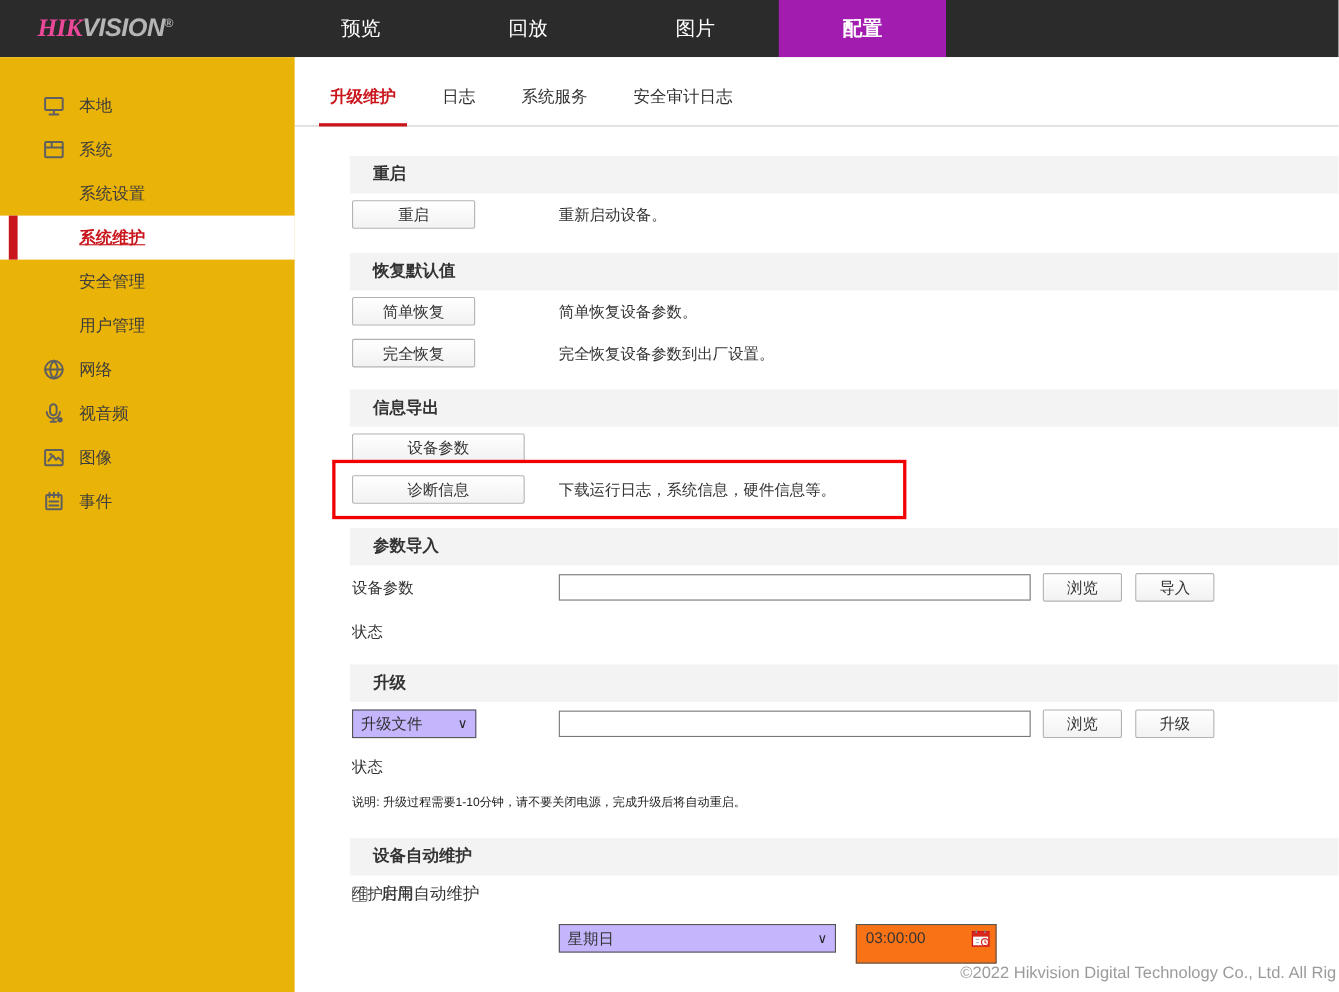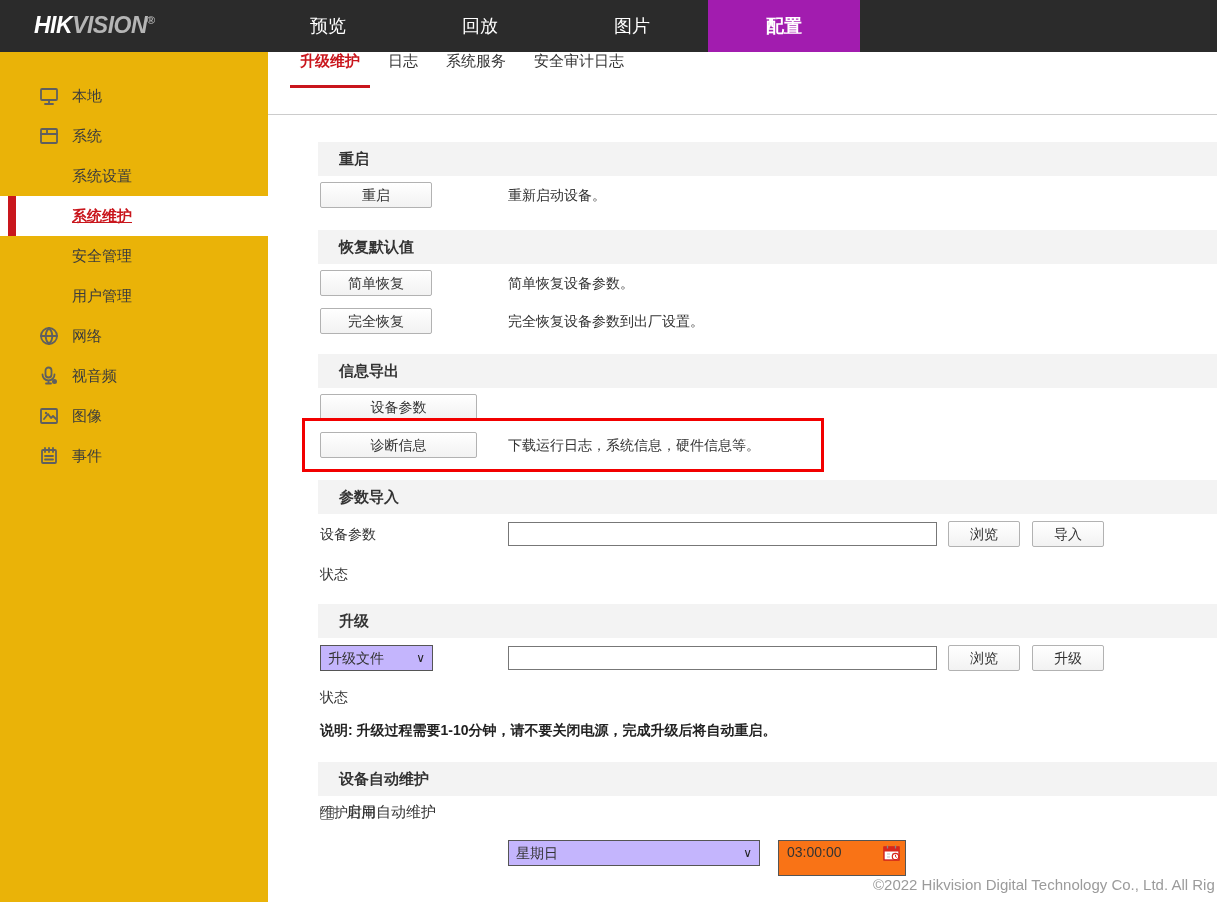--- a/index.html
+++ b/index.html
@@ -4,42 +4,42 @@
 <style>
   * { margin:0; padding:0; box-sizing:border-box; }
   html,body { width:1217px; height:902px; overflow:hidden; background:#fff;
               font-family:"Liberation Sans","DejaVu Sans",sans-serif; color:#333; }
   .root { position:relative; width:1217px; height:902px; }
 
   
   .topbar { position:absolute; left:0; top:0; width:1217px; height:52px; background:#2b2b2b; }
   .logo { position:absolute; left:34px; top:12px; font-style:italic; font-weight:bold;
           font-size:23px; letter-spacing:-0.5px; white-space:nowrap; }
-  .logo .hik { color:#ffffff; }
+  .logo .hik { color:#ec4899;font-family:Liberation Serif, serif; }
   .logo .vision { color:#b5b5b5; }
   .logo .reg { color:#b5b5b5; font-size:11px; vertical-align:super; font-style:normal; }
   .topnav { position:absolute; left:252px; top:0; height:52px; display:flex; }
   .topnav-item { width:152px; height:52px; line-height:52px; text-align:center;
                  color:#fff; font-size:18px; cursor:pointer; }
   .topnav-item.active { background:#a21caf; font-weight:bold; }
 
   
   .sidebar { position:absolute; left:0; top:52px; width:268px; height:850px; background:#eab308; padding-top:24px; }
   .side-item { position:relative; height:40px; display:flex; align-items:center; font-size:15px; color:#3c3c3c; cursor:pointer; }
   .side-item .icn { position:absolute; left:38px; width:22px; height:22px; display:flex; align-items:center; }
   .side-item .lbl { position:absolute; left:72px; }
   .side-item.selected { background:#fff; }
   .side-item.selected .lbl { color:#c9161d; font-weight:bold;text-decoration:underline; }
   .side-item.selected::before { content:""; position:absolute; left:8px; top:0; width:8px; height:40px; background:#c9161d; }
   .icn svg { stroke:#5f5f5f; fill:none; stroke-width:1.8; stroke-linecap:round; stroke-linejoin:round; }
 
   
   .main { position:absolute; left:268px; top:52px; width:949px; height:850px; background:#fff; }
   .tabbar { position:absolute; left:0; top:0; width:949px; height:63px; border-bottom:1px solid #ccc;
-            display:flex; align-items:flex-start; padding-left:22px; gap:8px; }
+            display:flex; align-items:flex-end; padding-left:22px; gap:22px; }
   .tab { padding:0 10px 16px 10px; font-size:15px; color:#333; cursor:pointer; position:relative; }
   .tab.active { color:#c9161d; font-weight:bold; }
   .tab.active::after { content:""; position:absolute; left:0; right:0; bottom:-1px; height:3px; background:#c9161d; }
 
   .band { position:absolute; left:50px; right:0; height:34px; background:#f3f3f3;
           line-height:34px; padding-left:21px; font-size:15px; font-weight:bold; color:#333; }
   .btn { position:absolute; left:52px; width:112px; height:26px; border:1px solid #b2b2b2; border-radius:2px;
          background:linear-gradient(#ffffff,#f2f2f2); font-size:14px; color:#333; text-align:center;
          line-height:24px; cursor:pointer; }
   .btn.wide { width:157px; }
@@ -48,21 +48,21 @@
   .textinput { position:absolute; left:240px; width:429px; height:24px; border:1px solid #777; background:#fff;
                font-size:13px; padding:0 4px; font-family:"Liberation Sans",sans-serif; }
   .smallbtn { position:absolute; width:72px; height:26px; border:1px solid #b2b2b2; border-radius:2px;
               background:linear-gradient(#ffffff,#f2f2f2); font-size:14px; color:#333; text-align:center;
               line-height:24px; cursor:pointer; }
   .fakeselect { position:absolute; height:26px; border:1px solid #555; background:#c4b5fd; font-size:14px;
                 line-height:24px; padding-left:7px; cursor:pointer; }
   .fakeselect .chev { position:absolute; right:7px; top:0; line-height:24px; font-size:12px; color:#222; }
   .annotation { position:absolute; left:34px; top:366px; width:522px; height:54px;
                 border:3px solid #f20000; pointer-events:none; }
-  .note { position:absolute; left:52px; font-size:14px; font-weight:bold; color:#222; }
+  .note { position:absolute; left:52px; font-size:11px; font-weight:normal; color:#222; }
   .checkrow { position:absolute; left:52px; display:flex; align-items:center; gap:12px; font-size:15px; color:#333; }
   .checkbox { width:14px; height:14px; border:1px solid #8a8a8a; background:#fff; border-radius:2px; cursor:pointer; }
   .timefield { position:absolute; left:510px; width:128px; height:36px; border:1px solid #555; background:#f97316;
                font-size:14px; line-height:23px; padding-left:8px; cursor:pointer; }
   .timefield .cal { position:absolute; right:4px; top:3px; width:18px; height:18px; }
   .footer { position:absolute; left:605px; top:824px; font-size:15px; color:#9b9b9b; white-space:nowrap; }
 </style>
 </head>
 <body>
 

